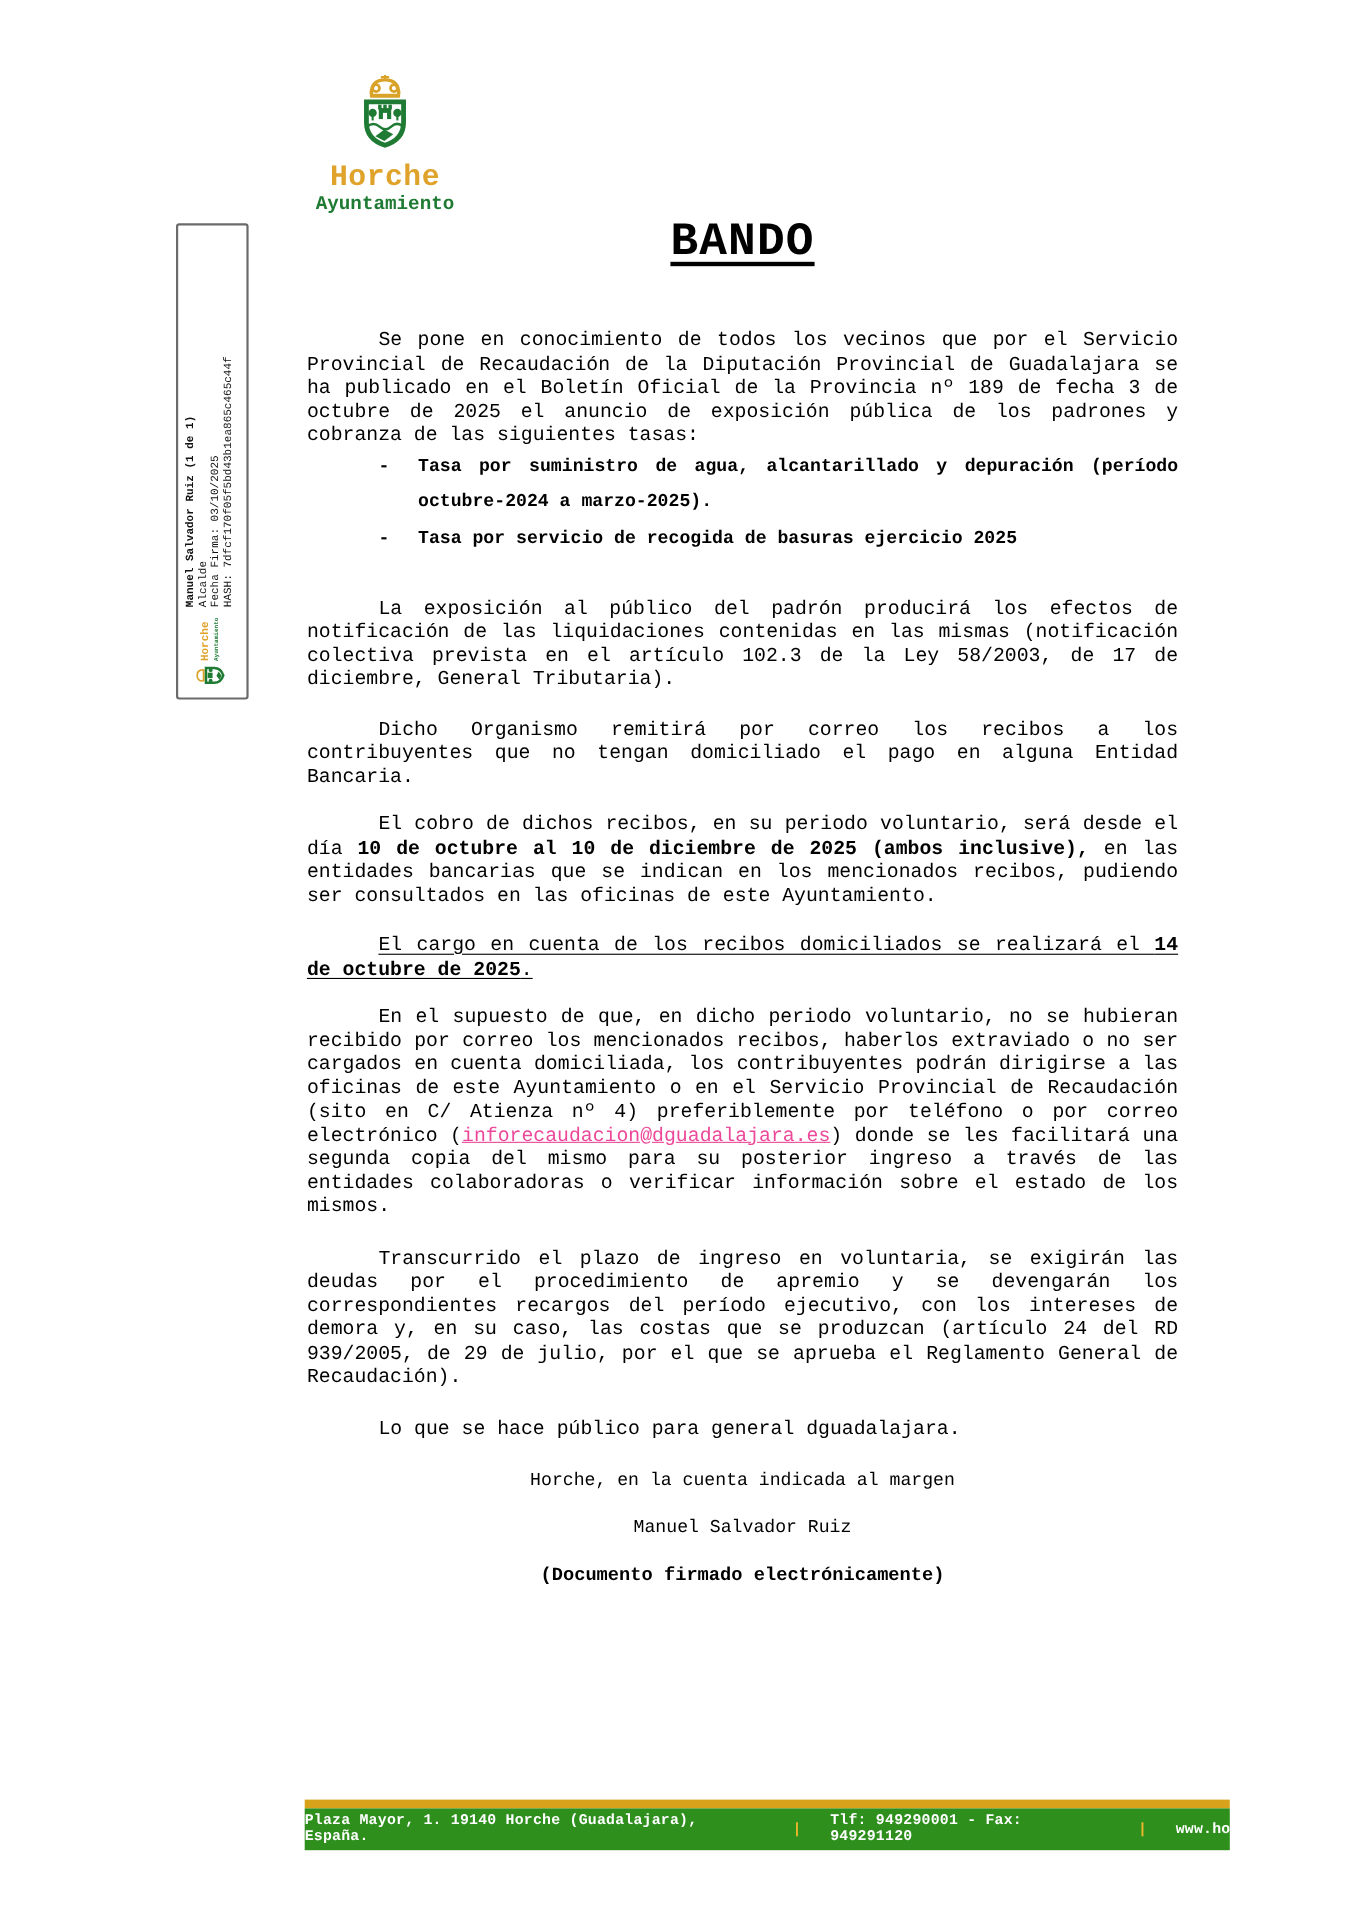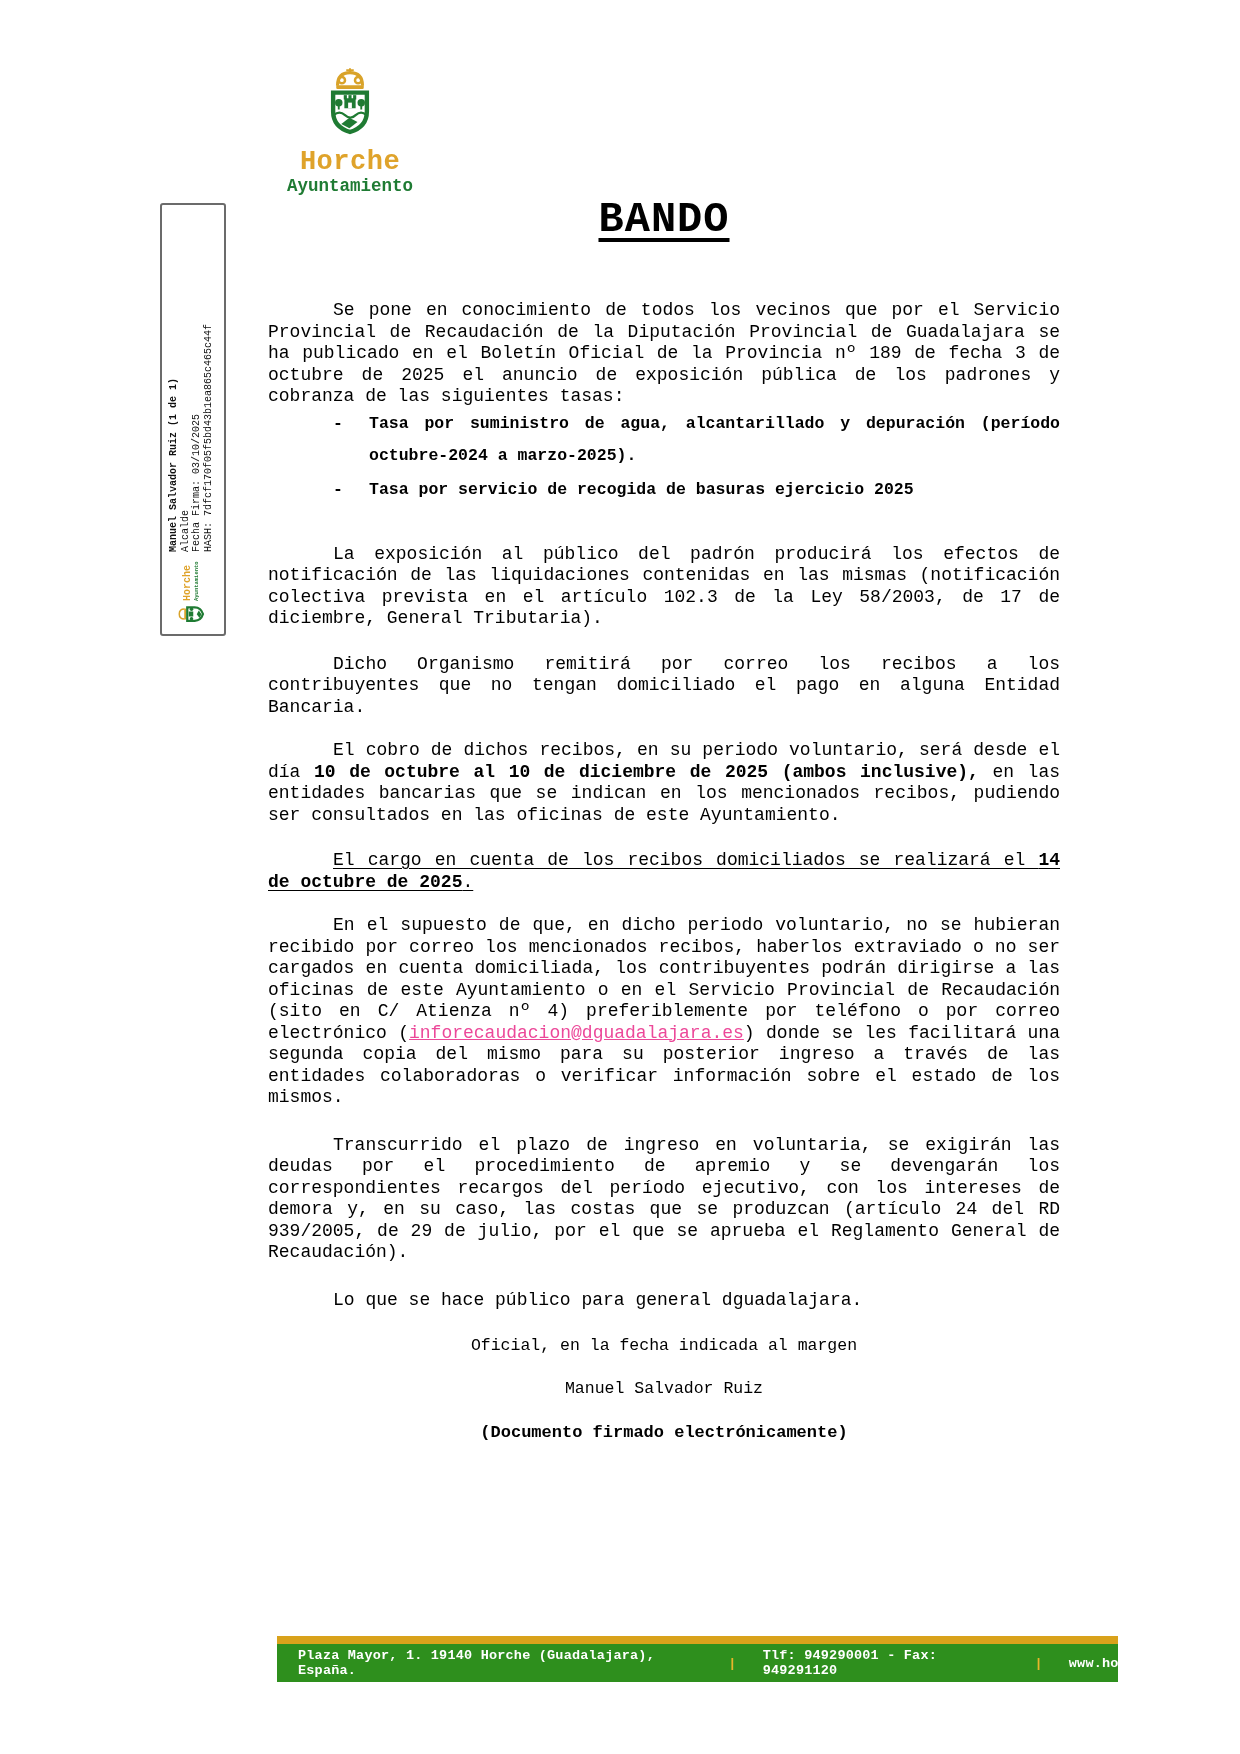--- a/index.html
+++ b/index.html
@@ -26,21 +26,21 @@
   .mini-logo{
     position:absolute;left:88px;top:586px;width:86px;height:38px;
     transform:rotate(-90deg);transform-origin:0 100%;
     display:flex;align-items:center;gap:3px;
   }
   .mini-logo .txt{line-height:1;}
   .mini-title{font-size:10px;font-weight:bold;color:#DFA32B;line-height:11px;}
   .mini-subtitle{font-size:5.5px;font-weight:bold;color:#1F7B33;line-height:7px;}
 
   
-  .doc{position:absolute;left:146px;top:200px;width:792px;}
+  .doc{position:absolute;left:157px;top:200px;width:792px;}
   .doc-title{
     text-align:center;font-size:42px;font-weight:bold;letter-spacing:1px;line-height:40px;
     margin:0 0 60px 0;
   }
   .doc-title span{text-decoration:underline;text-decoration-thickness:4px;text-underline-offset:7px;}
   .para{
     margin:0;font-size:18px;line-height:21.5px;text-align:justify;text-indent:65px;
   }
   .gap-bullets{margin-top:84px;}
   .gap-lg{margin-top:38px;}
@@ -70,21 +70,21 @@
   .side-validation .ln{white-space:nowrap;}
 
   
   .qr{position:absolute;left:1105px;top:1615px;width:85px;height:85px;}
 
   
   .footer{position:absolute;left:155px;top:1636px;width:908px;}
   .footer-gold{height:8px;background:#D9A21B;}
   .footer-green{
     height:38px;background:#2E8F1D;display:flex;align-items:center;justify-content:center;
-    color:#fff;font-size:13.5px;font-weight:bold;letter-spacing:0.2px;gap:26px;padding-left:21px;
+    color:#fff;font-size:13.5px;font-weight:bold;letter-spacing:0.2px;gap:26px;
   }
   .footer-green .sep{color:#E8B52B;font-weight:bold;}
 </style>
 </head>
 <body>
 
 <div class="page">
 
   <div class="logo">
     <svg class="shield" width="50" height="92" viewBox="0 0 80 112" xmlns="http://www.w3.org/2000/svg">
@@ -166,21 +166,21 @@
     <p class="para gap-sm"><span>El cobro de dichos recibos, en su periodo voluntario, será desde el día </span><b>10 de octubre al 10 de diciembre de 2025 (ambos inclusive),</b><span> en las entidades bancarias que se indican en los mencionados recibos, pudiendo ser consultados en las oficinas de este Ayuntamiento.</span></p>
 
     <p class="para gap-md"><span class="ul-all"><span>El cargo en cuenta de los recibos domiciliados se realizará el </span><b>14 de octubre de 2025</b><span>.</span></span></p>
 
     <p class="para gap-sm"><span>En el supuesto de que, en dicho periodo voluntario, no se hubieran recibido por correo los mencionados recibos, haberlos extraviado o no ser cargados en cuenta domiciliada, los contribuyentes podrán dirigirse a las oficinas de este Ayuntamiento o en el Servicio Provincial de Recaudación (sito en C/ Atienza nº 4) preferiblemente por teléfono o por correo electrónico (</span><a href="#" class="email-link">inforecaudacion@dguadalajara.es</a><span>) donde se les facilitará una segunda copia del mismo para su posterior ingreso a través de las entidades colaboradoras o verificar información sobre el estado de los mismos.</span></p>
 
     <p class="para gap-p7">Transcurrido el plazo de ingreso en voluntaria, se exigirán las deudas por el procedimiento de apremio y se devengarán los correspondientes recargos del período ejecutivo, con los intereses de demora y, en su caso, las costas que se produzcan (artículo 24 del RD 939/2005, de 29 de julio, por el que se aprueba el Reglamento General de Recaudación).</p>
 
     <p class="para gap-p8">Lo que se hace público para general dguadalajara.</p>
 
-    <div class="center-line">Oficial, en la fecha indicada al margen</div>
+    <div class="center-line">Horche, en la cuenta indicada al margen</div>
 
     <div class="signer">
       <div>Manuel Salvador Ruiz</div>
     </div>
 
     <div class="signed-note">(Documento firmado electrónicamente)</div>
   </div>
 
   <div class="side-validation">
     <div class="ln">Cód. Validación: 7X9HNMKHYN69FN6XE6RS6DL42</div>

